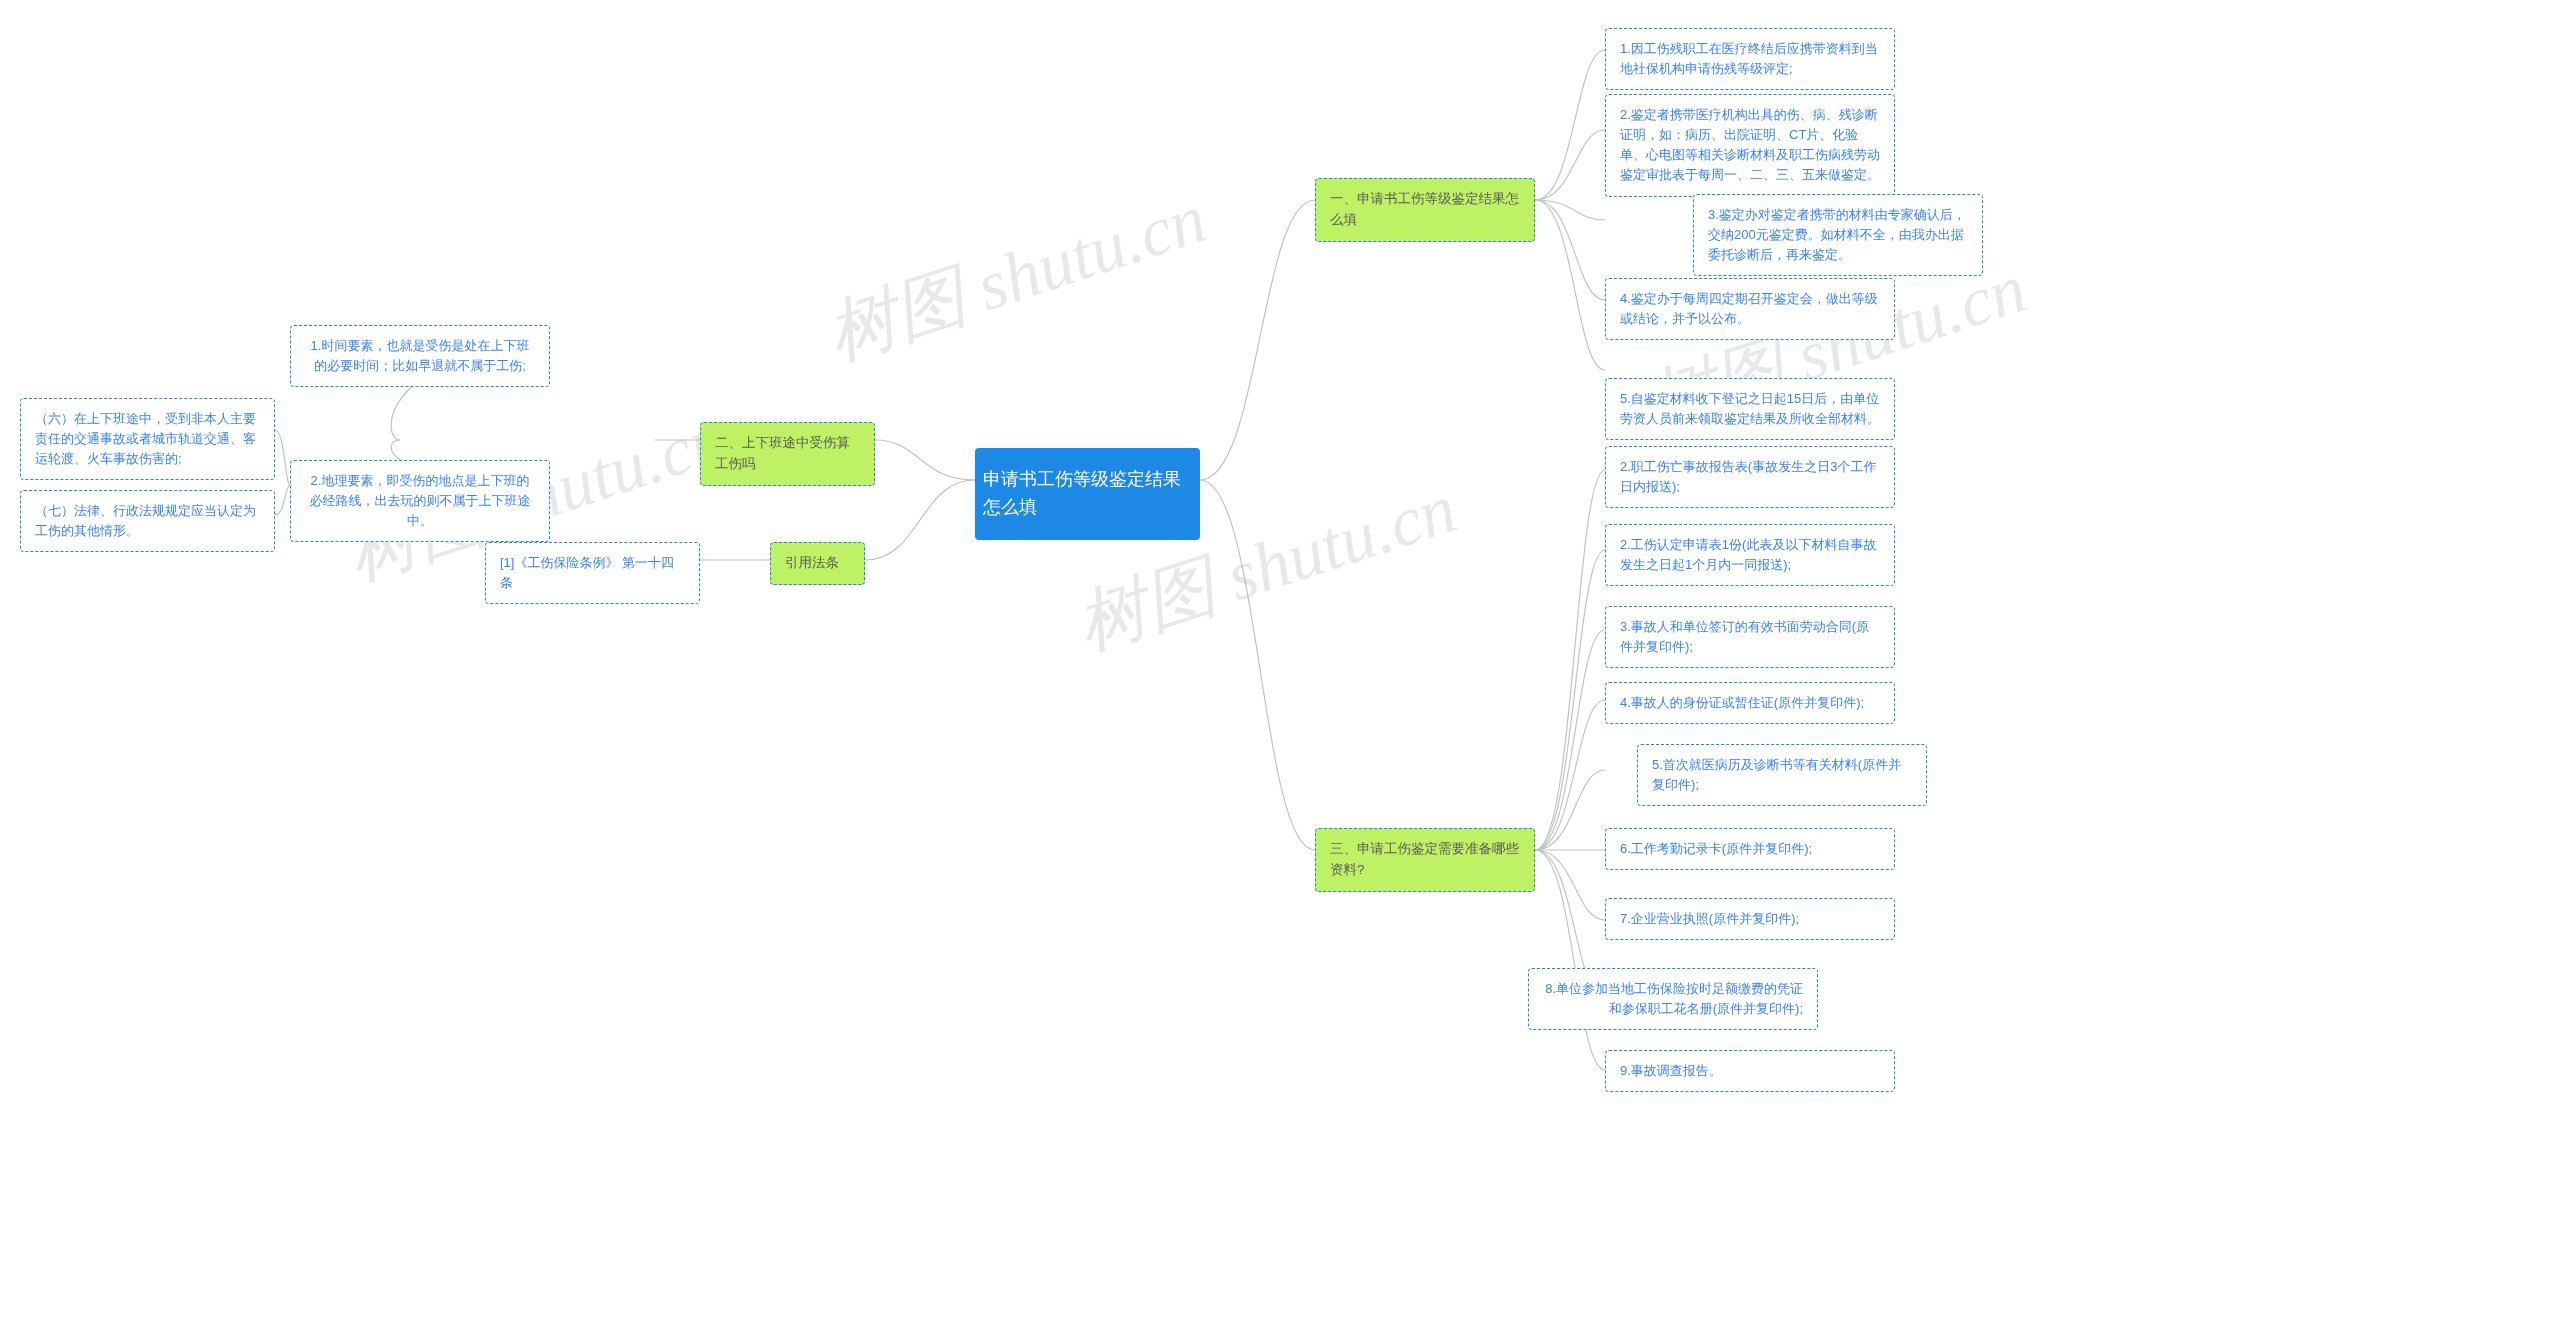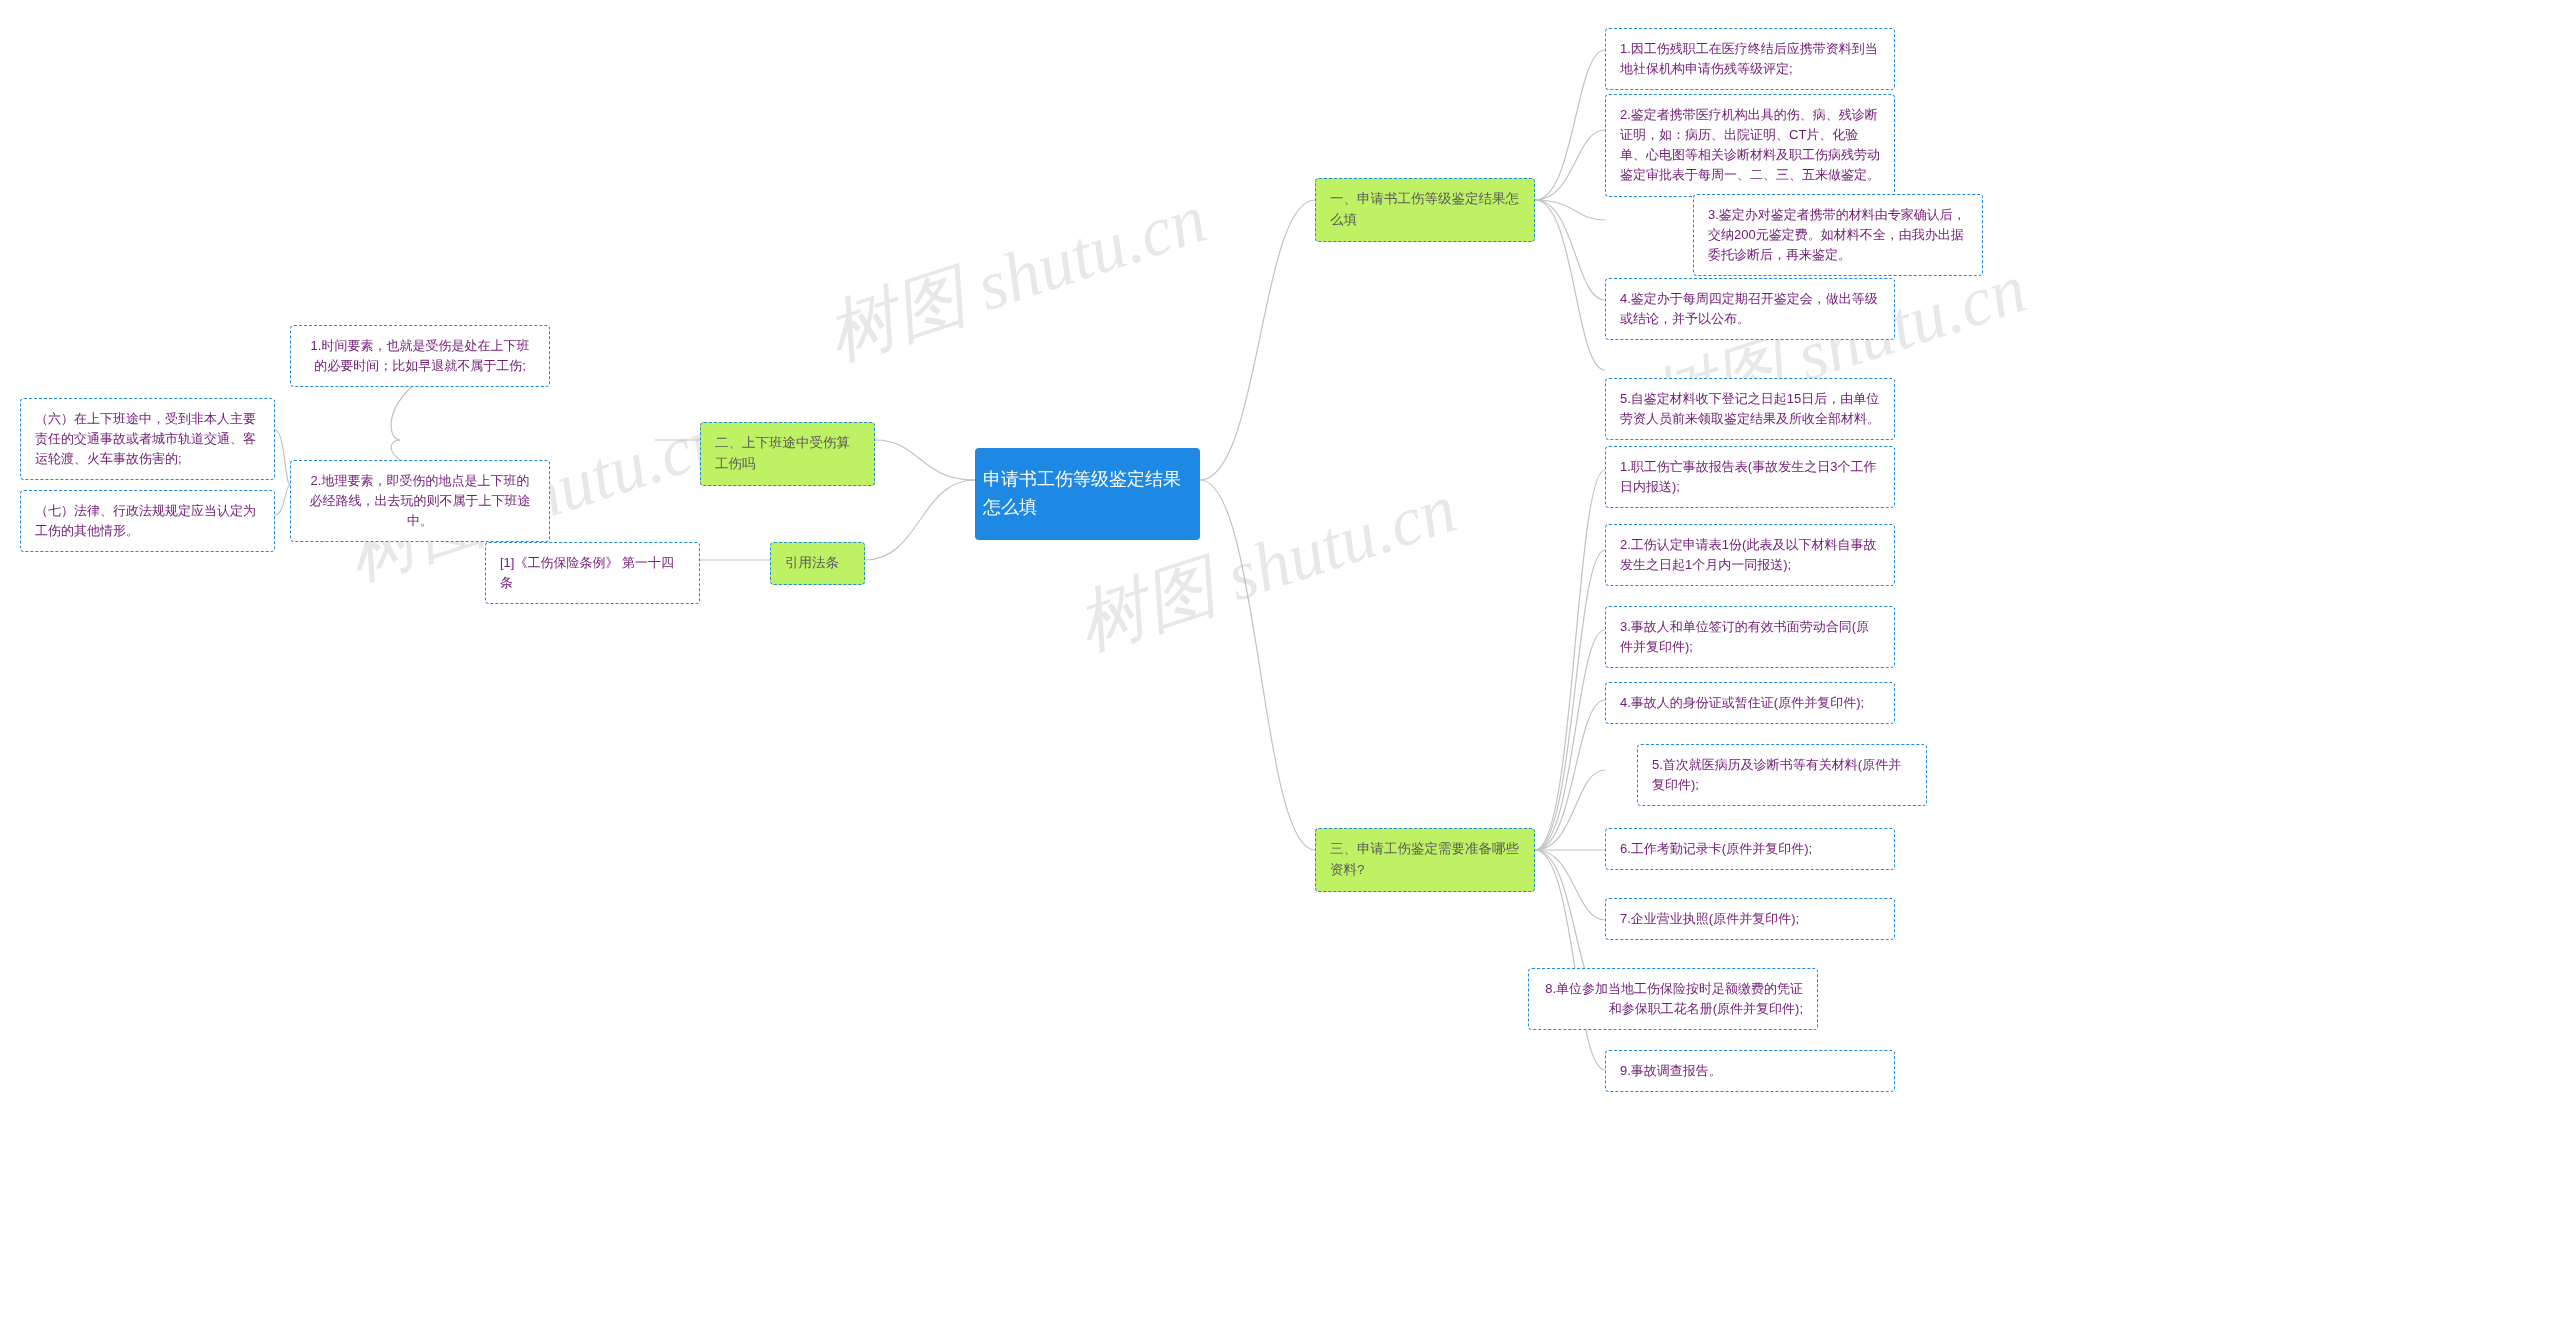--- a/index.html
+++ b/index.html
@@ -43,21 +43,21 @@
     font-weight: 500;
   }
   .branch {
     border: 1.5px dashed #1e88e5;
     color: #5a5a5a;
     background: #bef264;
     font-size: 13.5px;
   }
   .leaf {
     border: 1.5px dashed #1e88e5;
-    color: #701a75;
+    color: #3b82f6;
     background: #fff;
     font-size: 13px;
   }
   .watermark {
     position: absolute;
     font-size: 70px;
     color: rgba(150,150,150,0.22);
     font-family: Georgia, serif;
     font-style: italic;
     transform: rotate(-18deg);
@@ -118,21 +118,21 @@
   <div class="node branch" style="left:1315px; top:178px; width:220px;">一、申请书工伤等级鉴定结果怎么填</div>
 
   <div class="node leaf" style="left:1605px; top:28px; width:290px;">1.因工伤残职工在医疗终结后应携带资料到当地社保机构申请伤残等级评定;</div>
   <div class="node leaf" style="left:1605px; top:94px; width:290px;">2.鉴定者携带医疗机构出具的伤、病、残诊断证明，如：病历、出院证明、CT片、化验单、心电图等相关诊断材料及职工伤病残劳动鉴定审批表于每周一、二、三、五来做鉴定。</div>
   <div class="node leaf" style="left:1693px; top:194px; width:290px;">3.鉴定办对鉴定者携带的材料由专家确认后，交纳200元鉴定费。如材料不全，由我办出据委托诊断后，再来鉴定。</div>
   <div class="node leaf" style="left:1605px; top:278px; width:290px;">4.鉴定办于每周四定期召开鉴定会，做出等级或结论，并予以公布。</div>
   <div class="node leaf" style="left:1605px; top:346px; width:290px;margin-top:32px;">5.自鉴定材料收下登记之日起15日后，由单位劳资人员前来领取鉴定结果及所收全部材料。</div>
 
   <div class="node branch" style="left:1315px; top:828px; width:220px;">三、申请工伤鉴定需要准备哪些资料?</div>
 
-  <div class="node leaf" style="left:1605px; top:446px; width:290px;">1.职工伤亡事故报告表(事故发生之日3个工作日内报送);</div>
+  <div class="node leaf" style="left:1605px; top:446px; width:290px;">2.职工伤亡事故报告表(事故发生之日3个工作日内报送);</div>
   <div class="node leaf" style="left:1605px; top:524px; width:290px;">2.工伤认定申请表1份(此表及以下材料自事故发生之日起1个月内一同报送);</div>
   <div class="node leaf" style="left:1605px; top:606px; width:290px;">3.事故人和单位签订的有效书面劳动合同(原件并复印件);</div>
   <div class="node leaf" style="left:1605px; top:682px; width:290px;">4.事故人的身份证或暂住证(原件并复印件);</div>
   <div class="node leaf" style="left:1637px; top:744px; width:290px;">5.首次就医病历及诊断书等有关材料(原件并复印件);</div>
   <div class="node leaf" style="left:1605px; top:828px; width:290px;">6.工作考勤记录卡(原件并复印件);</div>
   <div class="node leaf" style="left:1605px; top:898px; width:290px;">7.企业营业执照(原件并复印件);</div>
   <div class="node leaf" style="left:1528px; top:968px; width:290px;text-align:right;">8.单位参加当地工伤保险按时足额缴费的凭证和参保职工花名册(原件并复印件);</div>
   <div class="node leaf" style="left:1605px; top:1050px; width:290px;">9.事故调查报告。</div>
 
   <div class="node branch" style="left:700px; top:422px; width:175px;">二、上下班途中受伤算工伤吗</div>

